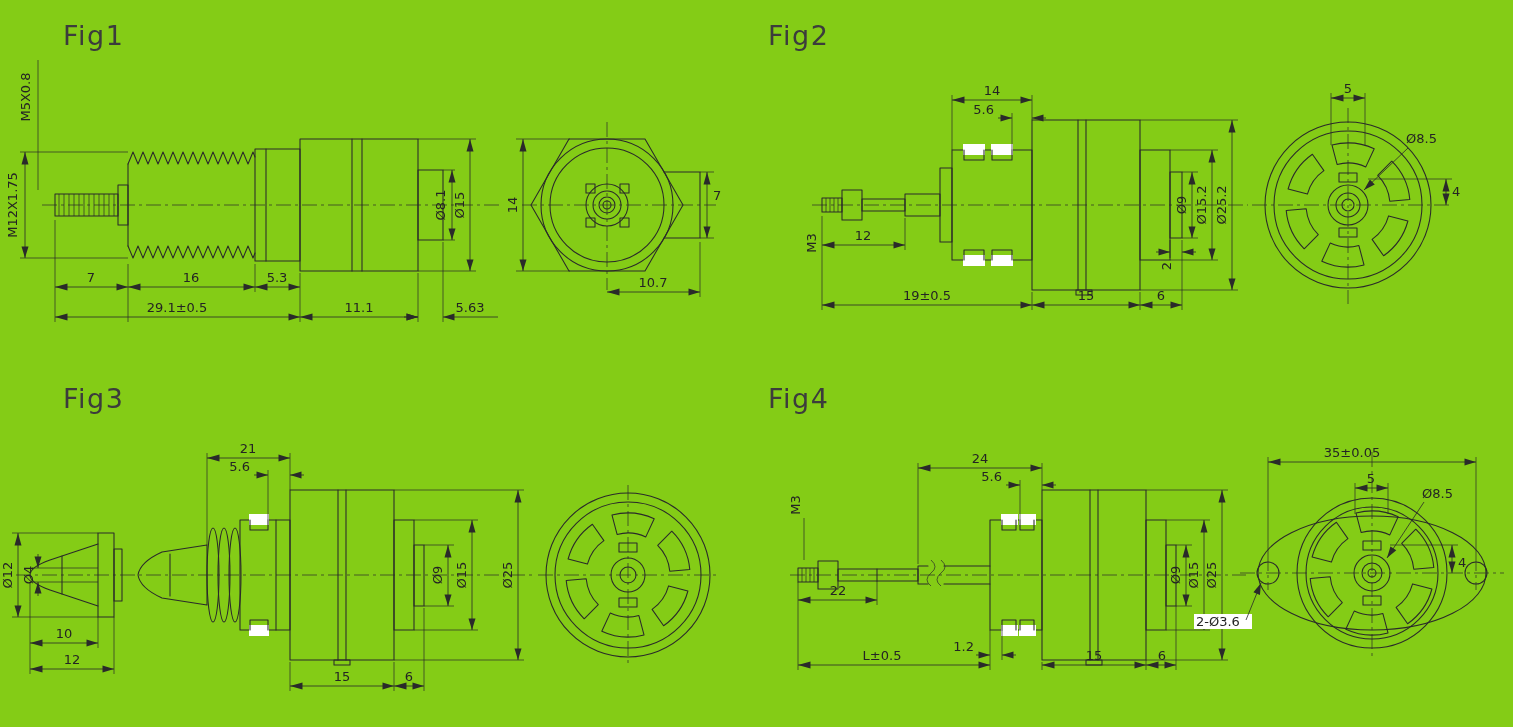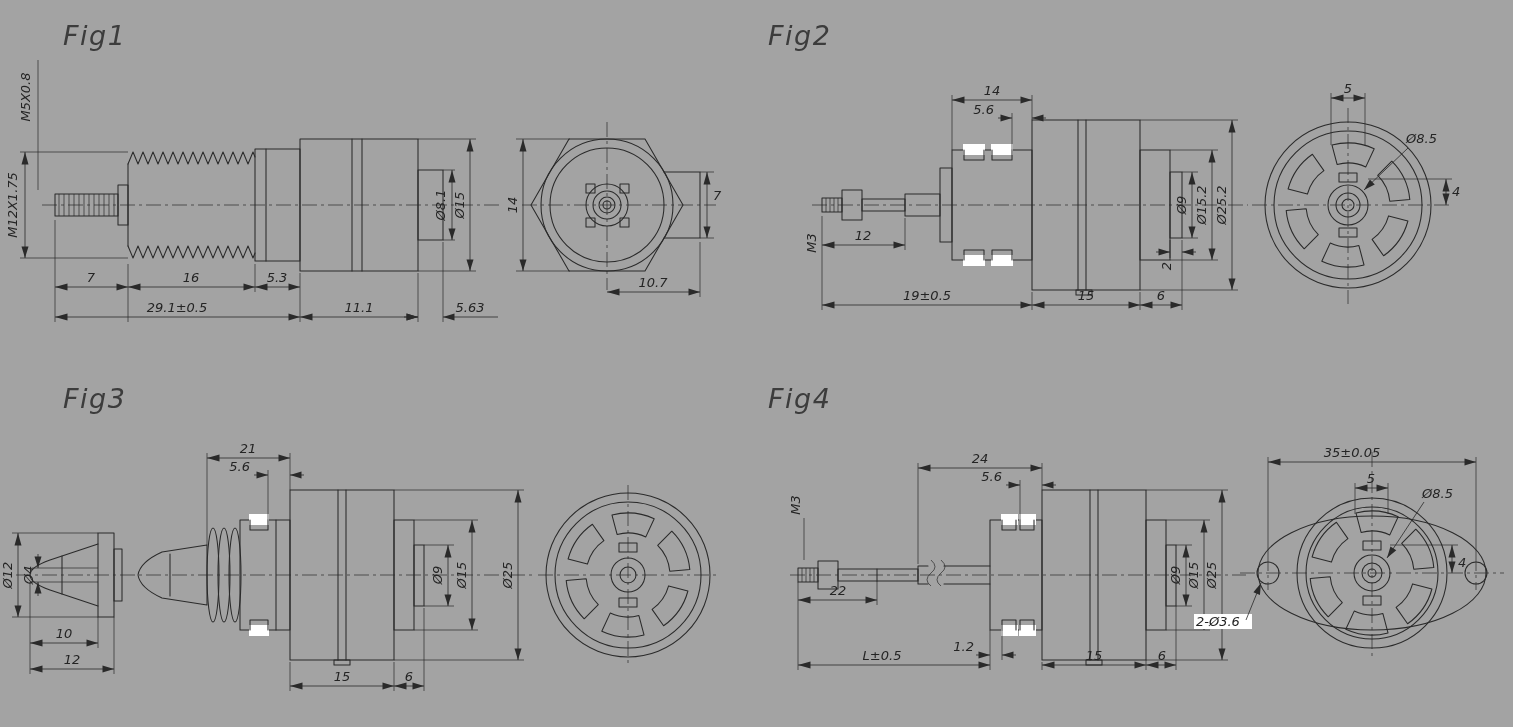--- a/index.html
+++ b/index.html
@@ -1,17 +1,17 @@
 <!DOCTYPE html>
 <html><head>
 <meta charset="utf-8">
 <style>
   * { margin:0; padding:0; box-sizing:border-box; }
   html,body { background:#ffffff; }
-  .canvas { position:relative; width:1513px; height:727px; background:#a3a3a3; overflow:hidden;font-style:italic; }
+  .canvas { position:relative; width:1513px; height:727px; background:#84cc16; overflow:hidden; }
   svg { display:block; }
   .ln   { fill:none; stroke:#2a2a2a; stroke-width:1.05; stroke-linecap:round; stroke-linejoin:round; }
   .thin { fill:none; stroke:#2a2a2a; stroke-width:0.7; }
   .cl   { fill:none; stroke:#2a2a2a; stroke-width:0.7; stroke-dasharray:15 4 3 4; }
   .dim  { fill:none; stroke:#2a2a2a; stroke-width:0.8; }
   .arr  { marker-start:url(#aS); marker-end:url(#aE); }
   .arrE { marker-end:url(#aE); }
   .wht  { fill:#ffffff; stroke:none; }
   .txt  { font-family:"DejaVu Sans", sans-serif; font-size:13px; fill:#242424; }
   .mid  { text-anchor:middle; }

